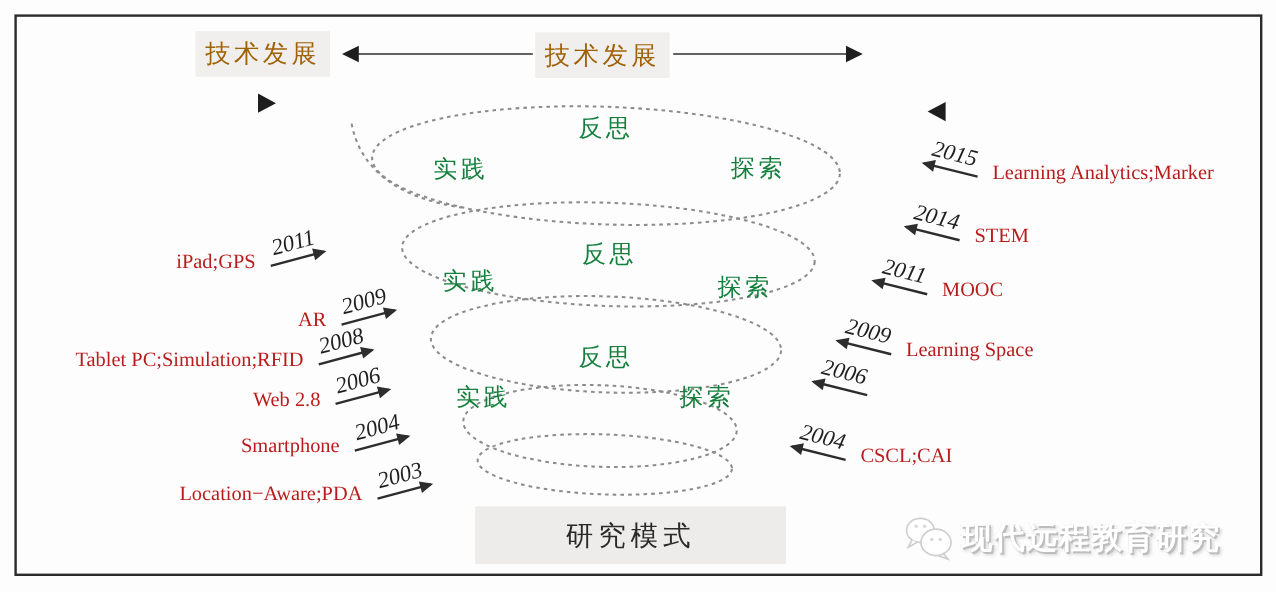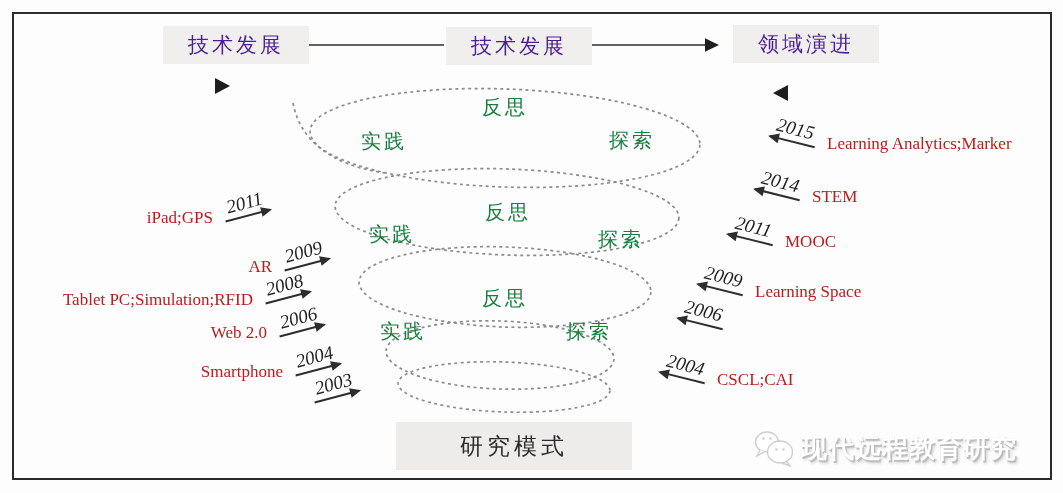--- a/index.html
+++ b/index.html
@@ -17,21 +17,21 @@
   .canvas{
     position:relative;width:1063px;height:493px;background:#fdfdfd;color:var(--text);
   }
   .frame{
     position:absolute;left:12px;top:12px;width:1040px;height:468px;
     border:2px solid #2b2b2b;background:transparent;
   }
   
   .hdr-box{
     position:absolute;background:var(--label-bg);
-    font-size:21px;letter-spacing:3px;padding:5px 25px;white-space:nowrap;color:#4c1d95;
+    font-size:21px;letter-spacing:3px;padding:5px 8px;white-space:nowrap;color:#a16207;
   }
   .hdr-left{left:163px;top:26px;}
   .hdr-center{left:446px;top:27px;}
   .hdr-right{left:733px;top:25px;}
   
   svg.overlay{position:absolute;left:0;top:0;width:1063px;height:493px;pointer-events:none;}
   .spiral-stroke{fill:none;stroke:var(--spiral);stroke-width:1.7;stroke-dasharray:3 3.4;}
   .solid-line{stroke:#2e2e2e;stroke-width:1.3;fill:none;}
   .solid-fill{fill:#1e1e1e;stroke:none;}
   
@@ -76,21 +76,21 @@
   .timeline-left .t-entry:nth-of-type(5){right:725px;top:359px;}
   .timeline-left .t-entry:nth-of-type(6){right:706px;top:399px;}
   .timeline-right .t-entry:nth-of-type(1){left:772px;top:131px;}
   .timeline-right .t-entry:nth-of-type(2){left:757px;top:184px;}
   .timeline-right .t-entry:nth-of-type(3){left:730px;top:229px;}
   .timeline-right .t-entry:nth-of-type(4){left:700px;top:279px;}
   .timeline-right .t-entry:nth-of-type(5){left:680px;top:326px;}
   .timeline-right .t-entry:nth-of-type(6){left:662px;top:367px;}
   
   .model-box{
-    position:absolute;left:396px;top:422px;width:236px;height:48px;
+    position:absolute;left:396px;top:422px;width:259px;height:48px;
     background:#edecea;display:flex;align-items:center;justify-content:center;
     font-size:23px;letter-spacing:4px;color:#2a2a2a;
   }
   
   .watermark{
     position:absolute;left:752px;top:429px;display:flex;align-items:center;
   }
   .wm-text{
     font-family:"Liberation Sans","DejaVu Sans",sans-serif;
     font-weight:bold;font-size:26px;letter-spacing:1px;color:#ffffff;
@@ -118,21 +118,20 @@
     <path class="spiral-stroke" d="M293 103 C300 140 330 165 385 173"></path>
     <ellipse class="spiral-stroke" cx="505" cy="138" rx="195" ry="49" transform="rotate(2 505 138)"></ellipse>
     <ellipse class="spiral-stroke" cx="507" cy="212" rx="172" ry="43" transform="rotate(2 507 212)"></ellipse>
     <ellipse class="spiral-stroke" cx="505" cy="287" rx="146" ry="40" transform="rotate(2 505 287)"></ellipse>
     <ellipse class="spiral-stroke" cx="500" cy="355" rx="114" ry="34" transform="rotate(2 500 355)"></ellipse>
     <ellipse class="spiral-stroke" cx="504" cy="387" rx="106" ry="25" transform="rotate(2 504 387)"></ellipse>
   </svg>
 
   <div class="hdr-box hdr-left">技术发展</div>
   <div class="hdr-box hdr-center">技术发展</div>
-  <div class="hdr-box hdr-right">领域演进</div>
 
   <div class="sp-layer">
 
       <div class="sp-level">
         <span class="sp-lbl sp-reflect">反思</span>
         <span class="sp-lbl sp-practice">实践</span>
         <span class="sp-lbl sp-explore">探索</span>
       </div>
 
       <div class="sp-level">
@@ -168,36 +167,37 @@
 
       <div class="t-entry">
         <span class="t-label">Tablet PC;Simulation;RFID</span>
         <span class="year-arrow">
           <span class="t-year">2008</span>
           <span class="arrow arrow-right"></span>
         </span>
       </div>
 
       <div class="t-entry">
-        <span class="t-label">Web 2.0</span>
+        <span class="t-label">Web 2.8</span>
         <span class="year-arrow">
           <span class="t-year">2006</span>
           <span class="arrow arrow-right"></span>
         </span>
       </div>
 
       <div class="t-entry">
         <span class="t-label">Smartphone</span>
         <span class="year-arrow">
           <span class="t-year">2004</span>
           <span class="arrow arrow-right"></span>
         </span>
       </div>
 
       <div class="t-entry">
+        <span class="t-label">Location−Aware;PDA</span>
         <span class="year-arrow">
           <span class="t-year">2003</span>
           <span class="arrow arrow-right"></span>
         </span>
       </div>
     </div>
 
   <div class="timeline timeline-right">
 
       <div class="t-entry">

